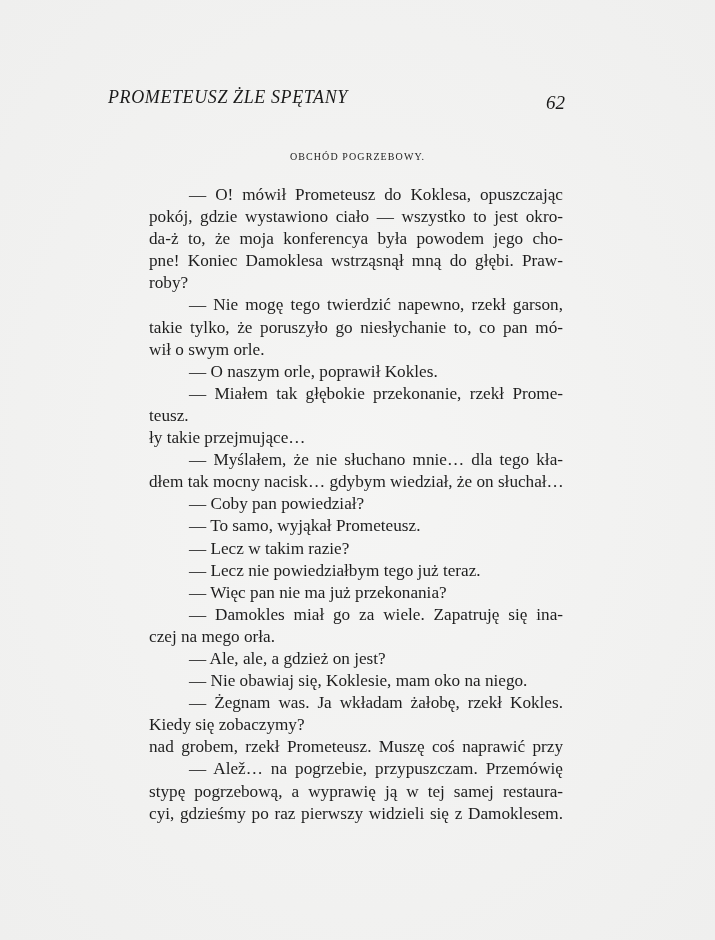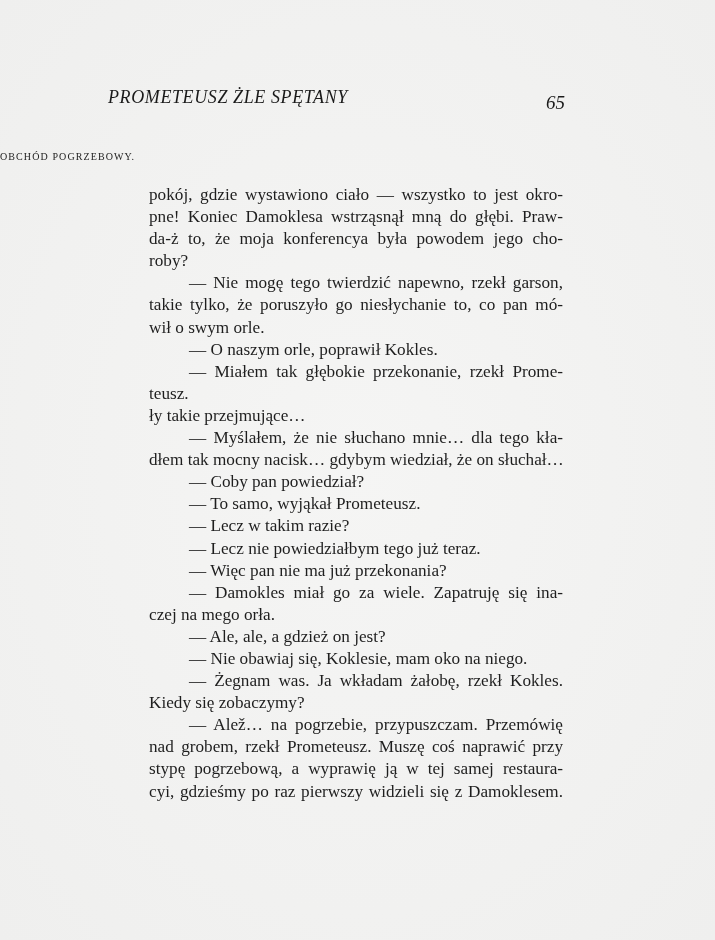--- a/index.html
+++ b/index.html
@@ -43,20 +43,21 @@
     top: 5px;
     font-style: italic;
     font-size: 19px;
     color: #1a1a1a;
   }
   .section-heading {
     position: absolute;
     left: 0;
     width: 715px;
     top: 151px;
+    text-align: center;
     font-size: 10px;
     letter-spacing: 1.1px;
     color: #222;
   }
   .body-text {
     position: absolute;
     left: 109px;
     top: 184px;
     width: 454px;
     font-size: 17.2px;
@@ -82,31 +83,32 @@
     padding-left: 40px;
   }
 </style>
 </head>
 <body>
 
 <div class="page">
 
   <div class="running-head">
     <span class="running-title">PROMETEUSZ ŻLE SPĘTANY</span>
-    <span class="page-number">65</span>
+    <span class="page-number">62</span>
   </div>
 
   <div class="section-heading">OBCHÓD POGRZEBOWY.</div>
 
   <div class="body-text">
 
     <div class="para">
+      <span class="line first">— O! mówił Prometeusz do Koklesa, opuszczając</span>
       <span class="line">pokój, gdzie wystawiono ciało — wszystko to jest okro-</span>
+      <span class="line">da-ż to, że moja konferencya była powodem jego cho-</span>
       <span class="line">pne! Koniec Damoklesa wstrząsnął mną do głębi. Praw-</span>
-      <span class="line">da-ż to, że moja konferencya była powodem jego cho-</span>
       <span class="line last">roby?</span>
     </div>
 
     <div class="para">
       <span class="line first">— Nie mogę tego twierdzić napewno, rzekł garson,</span>
       <span class="line">takie tylko, że poruszyło go niesłychanie to, co pan mó-</span>
       <span class="line last">wił o swym orle.</span>
     </div>
 
     <div class="para">
@@ -159,20 +161,20 @@
     <div class="para">
       <span class="line first last">— Nie obawiaj się, Koklesie, mam oko na niego.</span>
     </div>
 
     <div class="para">
       <span class="line first">— Żegnam was. Ja wkładam żałobę, rzekł Kokles.</span>
       <span class="line last">Kiedy się zobaczymy?</span>
     </div>
 
     <div class="para">
+      <span class="line">nad grobem, rzekł Prometeusz. Muszę coś naprawić przy</span>
       <span class="line first">— Alež… na pogrzebie, przypuszczam. Przemówię</span>
-      <span class="line">nad grobem, rzekł Prometeusz. Muszę coś naprawić przy</span>
       <span class="line">stypę pogrzebową, a wyprawię ją w tej samej restaura-</span>
       <span class="line">cyi, gdzieśmy po raz pierwszy widzieli się z Damoklesem.</span>
     </div>
 
   </div>
 </div>
 
 </body></html>

